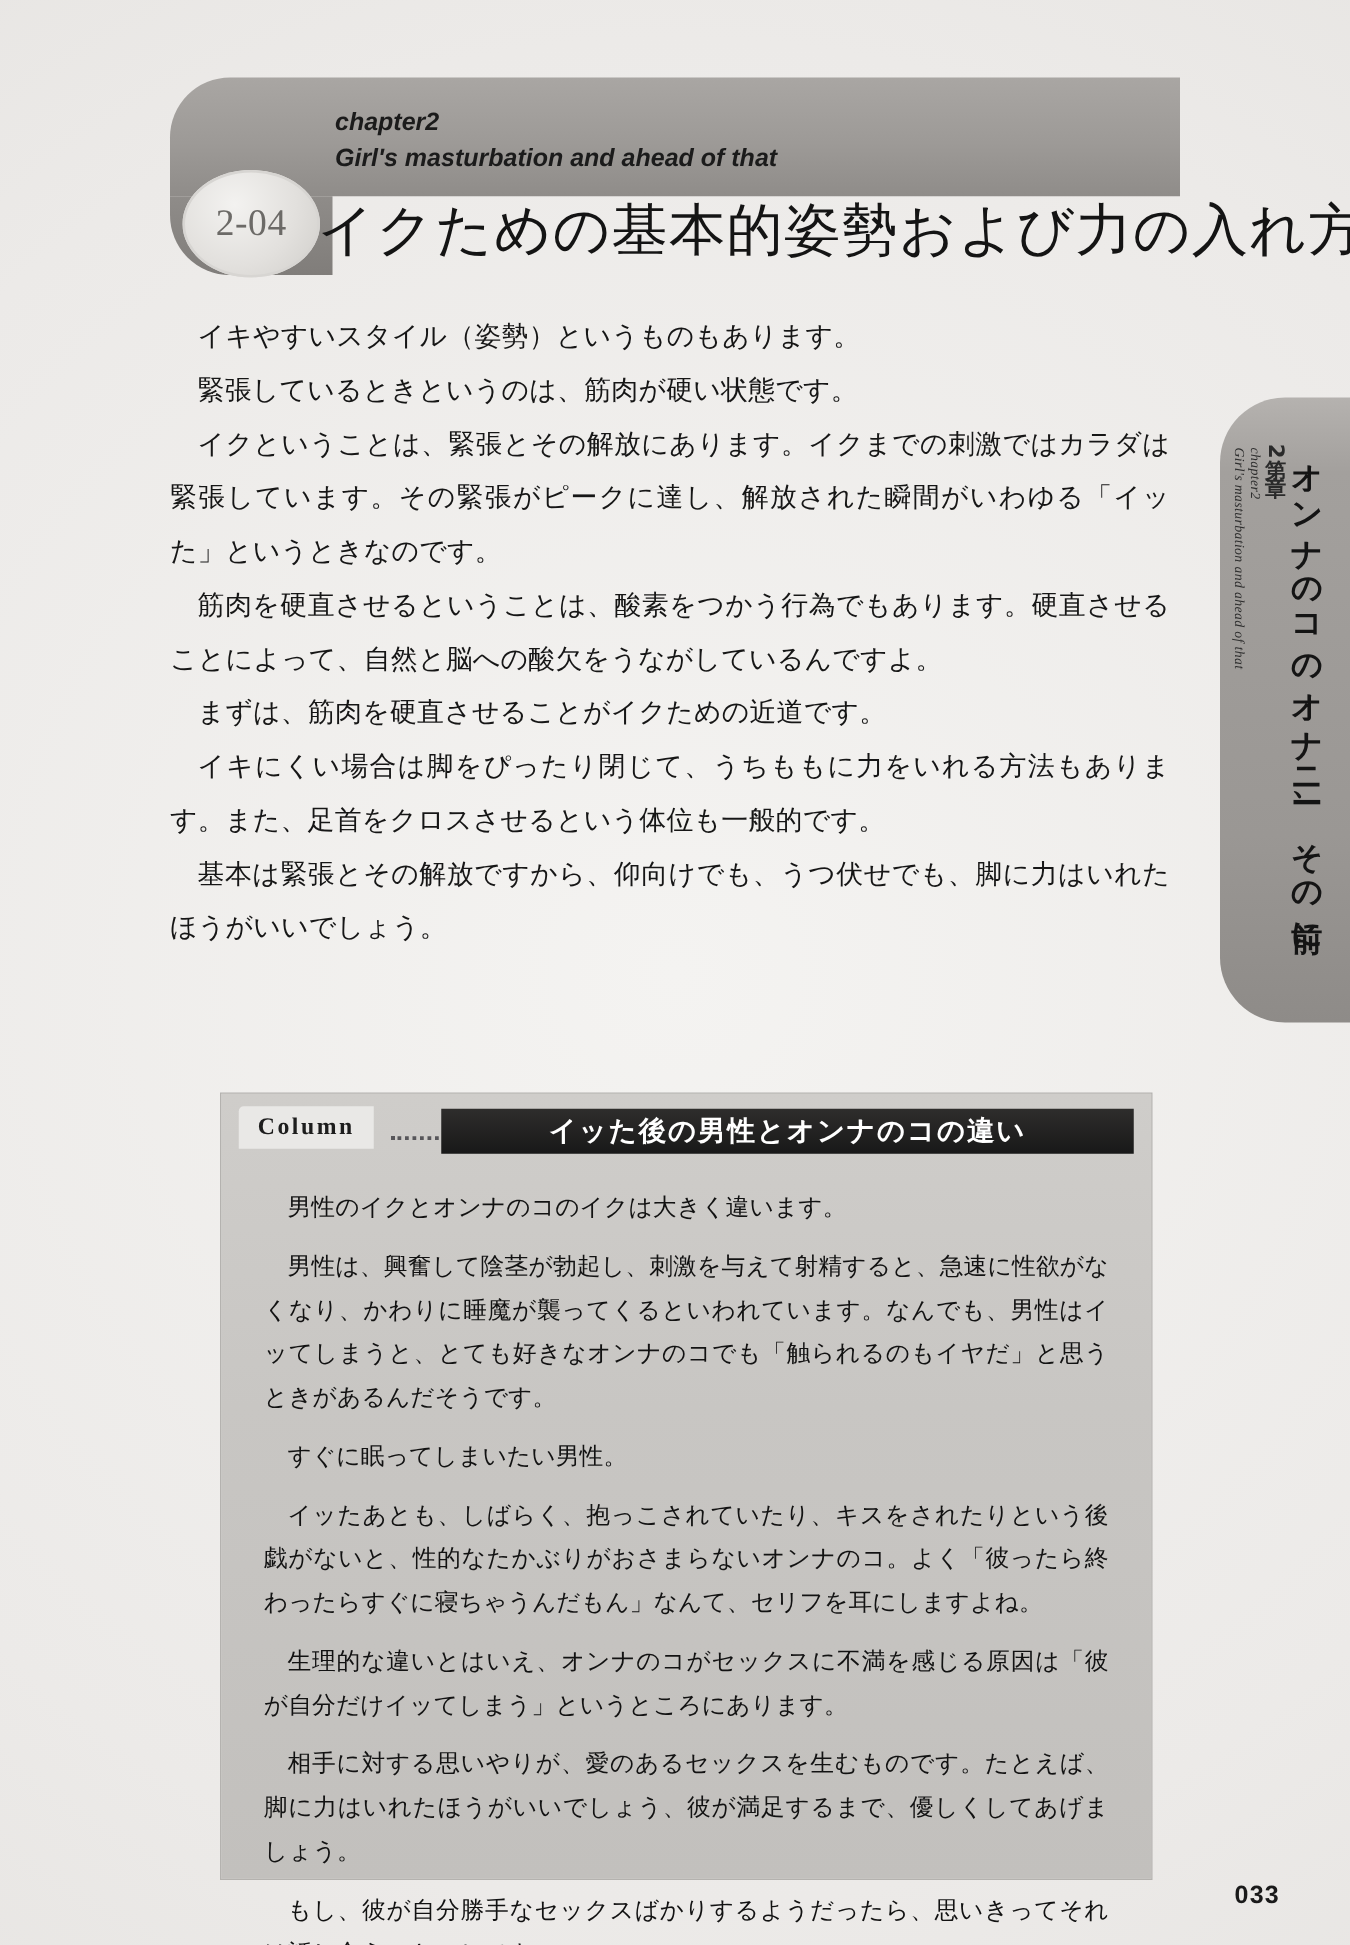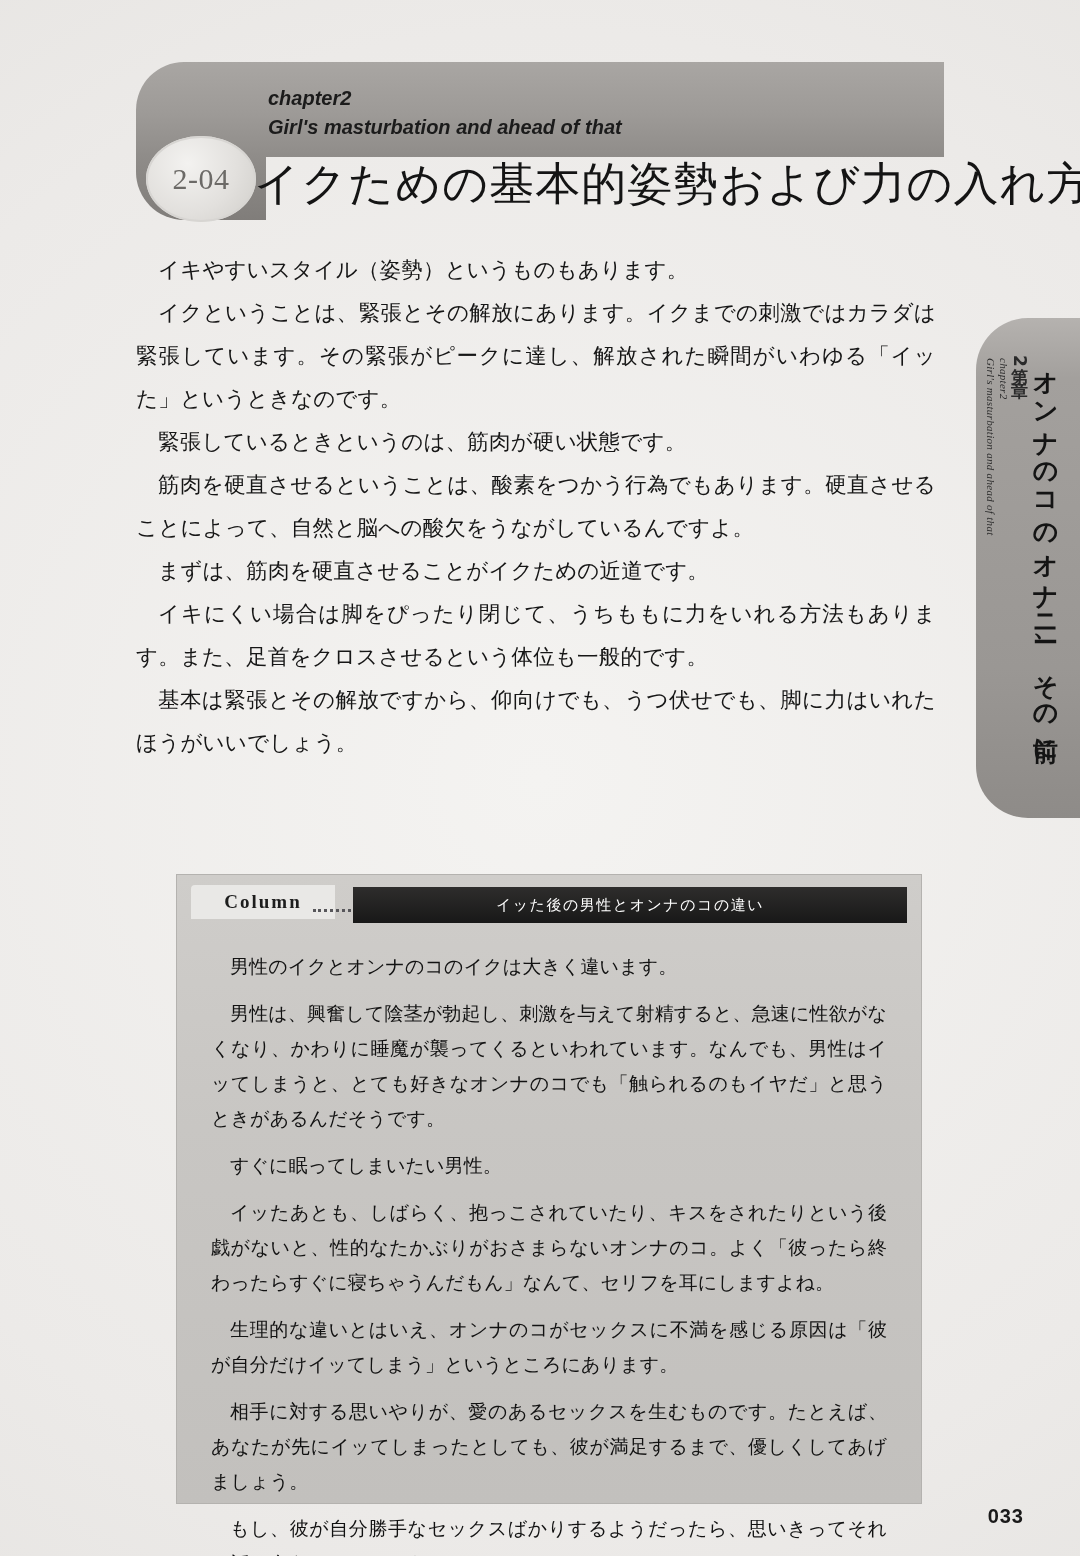--- a/index.html
+++ b/index.html
@@ -170,21 +170,21 @@
     top: 874px;
     width: 744px;
     height: 628px;
     background: linear-gradient(180deg, #cfcdca 0%, #c8c6c3 40%, #c2c0bd 100%);
     border: 1px solid #b4b2af;
   }
   .column-label {
     position: absolute;
     left: 14px;
     top: 10px;
-    width: 144px;
+    width: 108px;
     height: 34px;
     background: #e9e8e6;
     display: flex;
     align-items: center;
     justify-content: center;
     border-top-left-radius: 4px;
   }
   .column-label span {
     font-family: "Liberation Serif", serif;
     font-size: 19px;
@@ -205,22 +205,22 @@
     top: 12px;
     width: 554px;
     height: 36px;
     background: linear-gradient(180deg, #2e2d2c 0%, #181818 100%);
     display: flex;
     align-items: center;
     justify-content: center;
   }
   .column-title-bar span {
     font-family: "DejaVu Sans", sans-serif;
-    font-size: 15px;
-    font-weight: normal;
+    font-size: 22px;
+    font-weight: bold;
     color: #ffffff;
     letter-spacing: 1.5px;
   }
   .column-text {
     position: absolute;
     left: 22px;
     top: 62px;
     width: 700px;
     font-family: "DejaVu Sans", sans-serif;
     font-size: 19px;
@@ -269,43 +269,43 @@
     <div class="side-tab-jp">オンナのコのオナニー、その前に</div>
     <div class="side-tab-ch">第2章</div>
     <div class="side-tab-en">
       <span>chapter2</span><br>
       <span>Girl's masturbation and ahead of that</span>
     </div>
   </div>
 
   <div class="body-text">
     <p>イキやすいスタイル（姿勢）というものもあります。</p>
+    <p>緊張しているときというのは、筋肉が硬い状態です。</p>
     <p>イクということは、緊張とその解放にあります。イクまでの刺激ではカラダは緊張しています。その緊張がピークに達し、解放された瞬間がいわゆる「イッた」というときなのです。</p>
-    <p>緊張しているときというのは、筋肉が硬い状態です。</p>
     <p>筋肉を硬直させるということは、酸素をつかう行為でもあります。硬直させることによって、自然と脳への酸欠をうながしているんですよ。</p>
     <p>まずは、筋肉を硬直させることがイクための近道です。</p>
     <p>イキにくい場合は脚をぴったり閉じて、うちももに力をいれる方法もあります。また、足首をクロスさせるという体位も一般的です。</p>
     <p>基本は緊張とその解放ですから、仰向けでも、うつ伏せでも、脚に力はいれたほうがいいでしょう。</p>
   </div>
 
   <div class="column-box">
     <div class="column-label">
       <span>Column</span>
     </div>
     <div class="column-dots"></div>
     <div class="column-title-bar">
       <span>イッた後の男性とオンナのコの違い</span>
     </div>
     <div class="column-text">
       <p>男性のイクとオンナのコのイクは大きく違います。</p>
       <p>男性は、興奮して陰茎が勃起し、刺激を与えて射精すると、急速に性欲がなくなり、かわりに睡魔が襲ってくるといわれています。なんでも、男性はイッてしまうと、とても好きなオンナのコでも「触られるのもイヤだ」と思うときがあるんだそうです。</p>
       <p>すぐに眠ってしまいたい男性。</p>
       <p>イッたあとも、しばらく、抱っこされていたり、キスをされたりという後戯がないと、性的なたかぶりがおさまらないオンナのコ。よく「彼ったら終わったらすぐに寝ちゃうんだもん」なんて、セリフを耳にしますよね。</p>
       <p>生理的な違いとはいえ、オンナのコがセックスに不満を感じる原因は「彼が自分だけイッてしまう」というところにあります。</p>
-      <p>相手に対する思いやりが、愛のあるセックスを生むものです。たとえば、あなたが先にイッてしまったとしても、彼が満足するまで、優しくしてあげましょう。</p>
+      <p>相手に対する思いやりが、愛のあるセックスを生むものです。たとえば、脚に力はいれたほうがいいでしょう、彼が満足するまで、優しくしてあげましょう。</p>
       <p>もし、彼が自分勝手なセックスばかりするようだったら、思いきってそれは話し合うべきことです。</p>
 
     </div>
   </div>
 
   <div class="folio">033</div>
 
 </div>
 
 </body></html>

